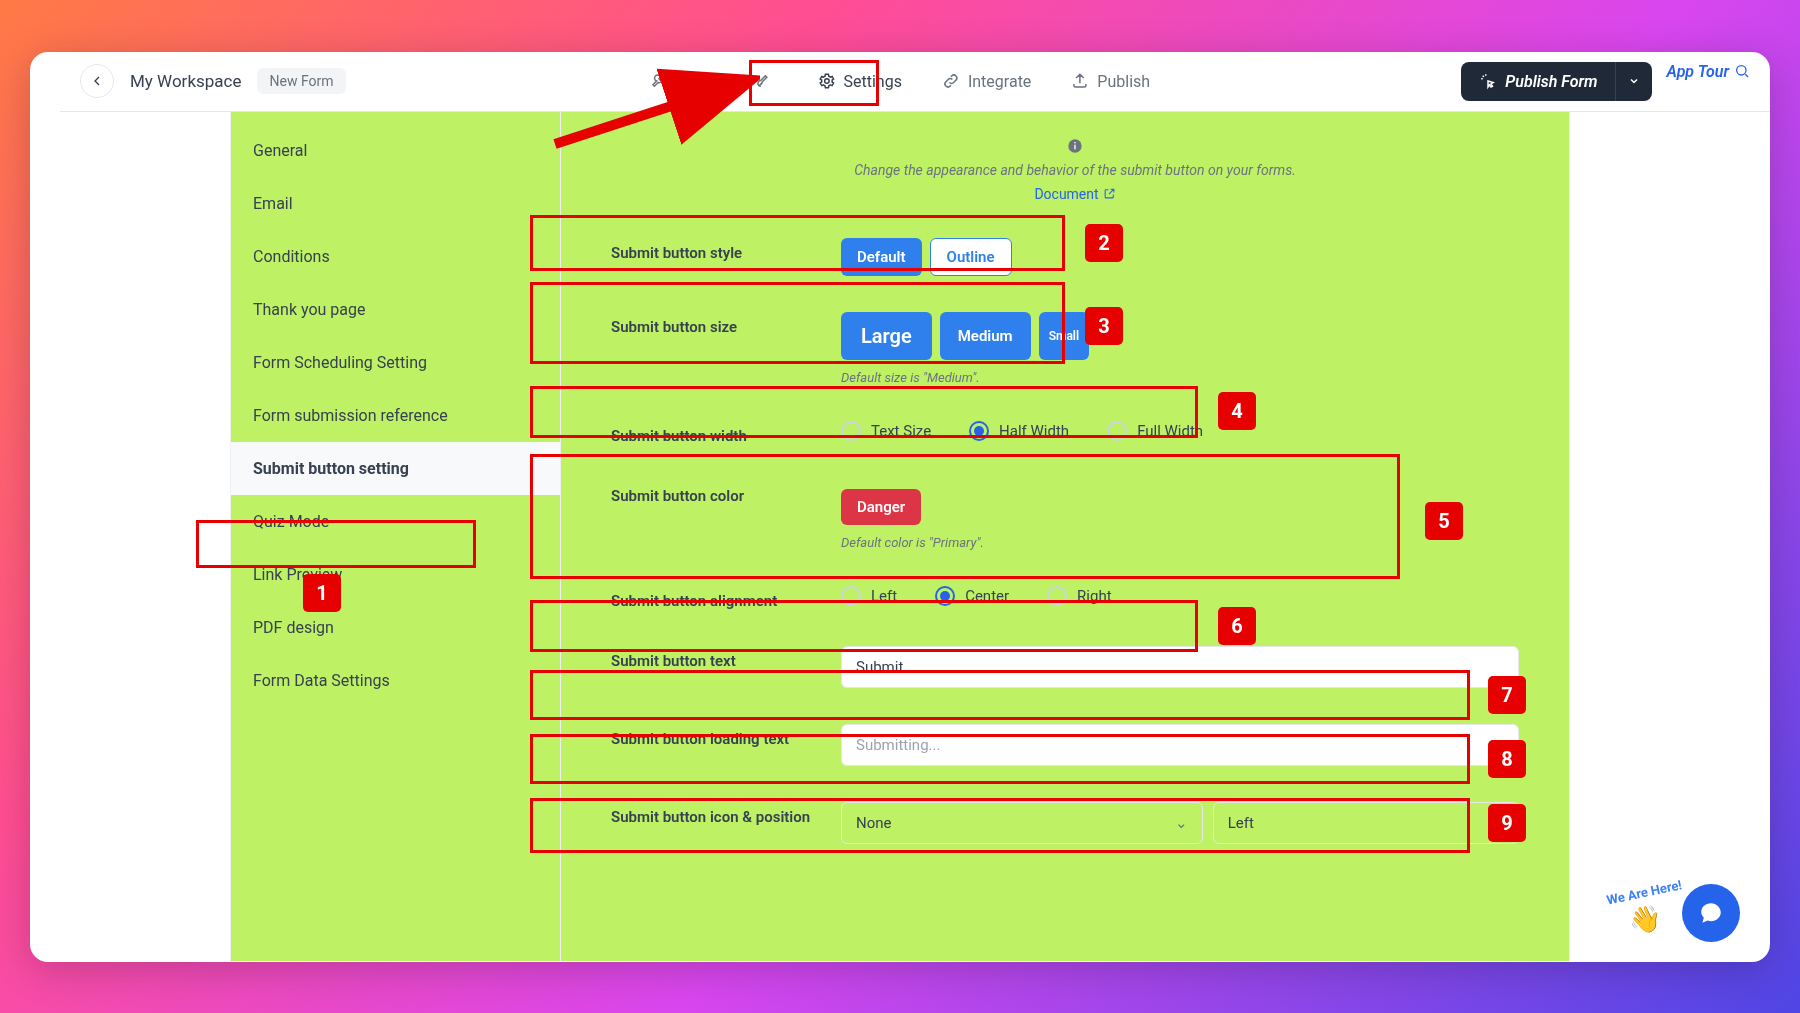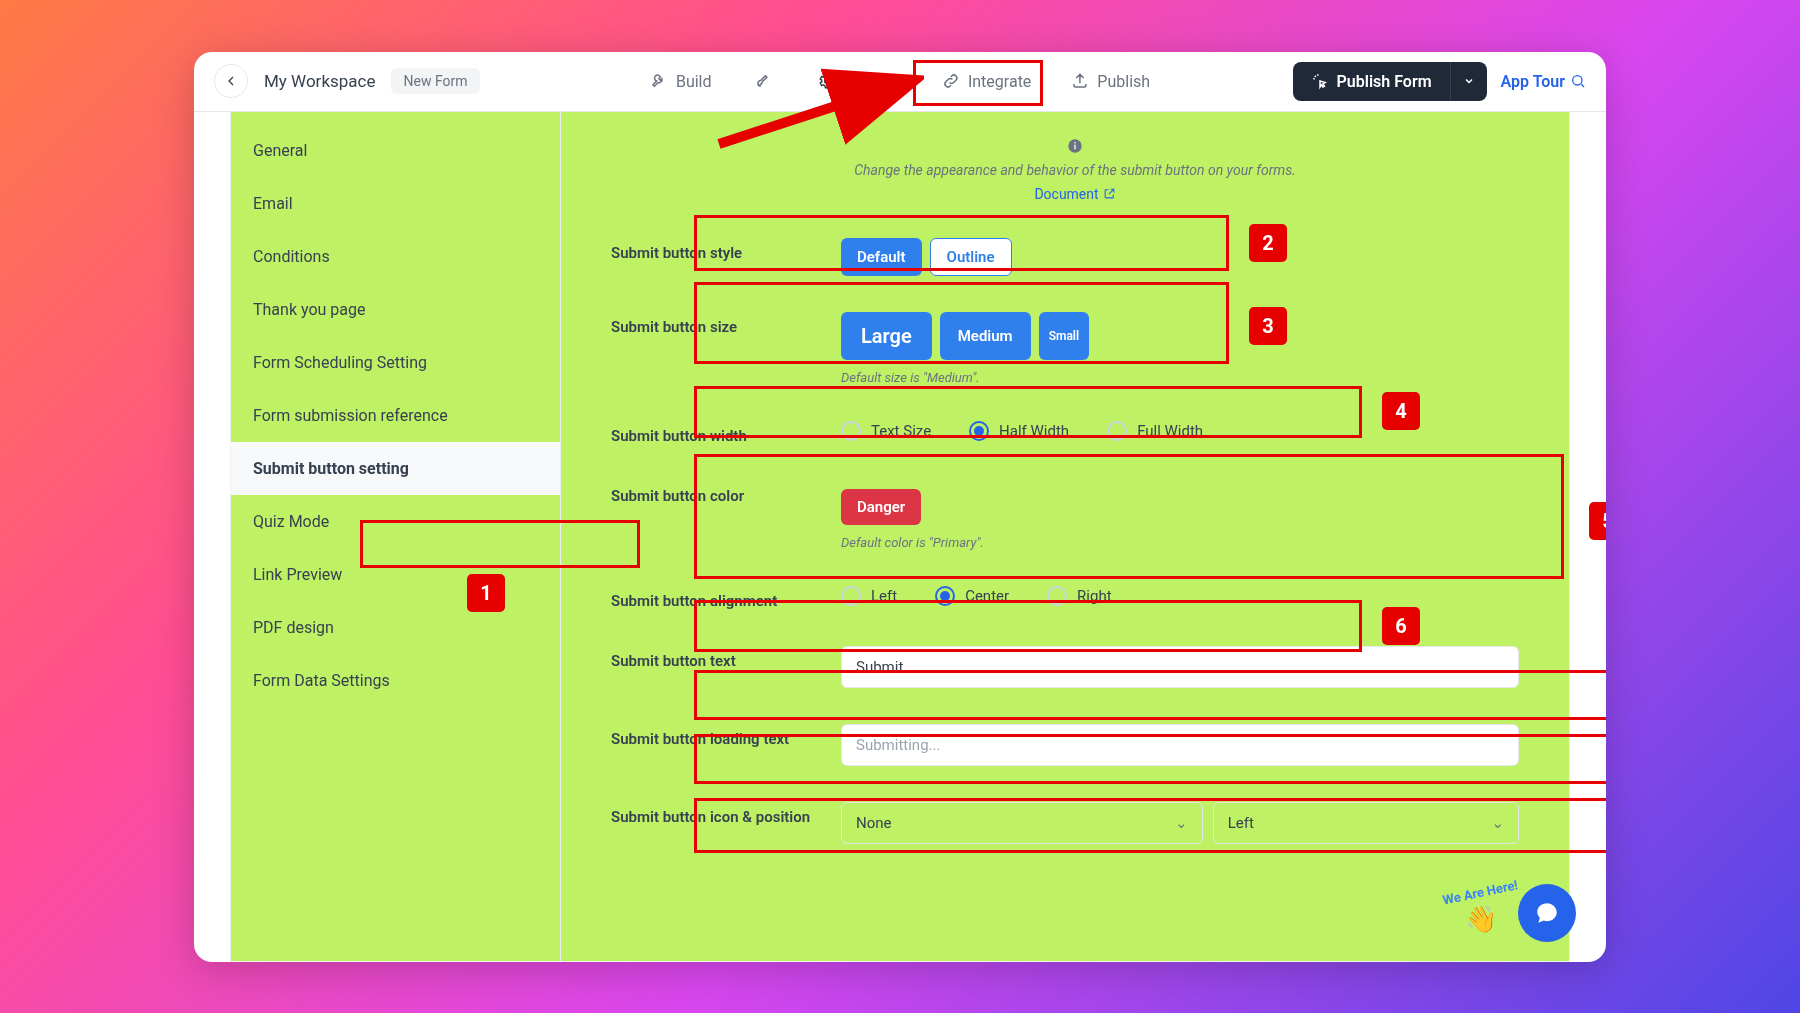--- a/index.html
+++ b/index.html
@@ -1,27 +1,27 @@
 <!DOCTYPE html>
 <html><head>
 <meta charset="utf-8">
 <style>
   * { box-sizing: border-box; margin: 0; padding: 0; font-family: -apple-system, BlinkMacSystemFont, "Segoe UI", Roboto, Helvetica, Arial, sans-serif; }
   body { width: 1800px; height: 1013px; background: linear-gradient(135deg, #ff7a45 0%, #ff4d94 30%, #d946ef 60%, #4f46e5 100%); display:flex; align-items:center; justify-content:center; }
-  .app-window { width: 1412px; height: 910px; background: #fff; border-radius: 18px; position: relative; overflow: hidden; box-shadow: 0 8px 40px rgba(0,0,0,.2); }
+  .app-window { width: 1740px; height: 910px; background: #fff; border-radius: 18px; position: relative; overflow: hidden; box-shadow: 0 8px 40px rgba(0,0,0,.2); padding-left: 30px; }
   
   .topbar { height: 60px; border-bottom: 1px solid #e5e7eb; display:flex; align-items:center; padding: 0 20px; gap: 16px; }
   .back-btn { width: 34px; height: 34px; border:1px solid #e5e7eb; border-radius:50%; display:flex; align-items:center; justify-content:center; color:#374151; background:#fff; cursor:pointer; }
   .crumb { font-size: 17px; color:#374151; }
   .new-form-pill { background:#f3f4f6; color:#6b7280; font-size:14px; padding:5px 12px; border-radius:6px; }
   .topnav { position:absolute; left:50%; transform:translateX(-50%); display:flex; gap:8px; }
   .topnav-item { display:flex; align-items:center; gap:8px; padding:8px 16px; color:#6b7280; font-size:16px; cursor:pointer; border-radius:6px; }
   .topnav-item.active { color:#374151; }
   .topnav-item svg { width:18px; height:18px; }
-  .right-actions { margin-left:auto; display:flex; align-items:center; gap:14px; }
+  .right-actions { margin-left:auto; display:flex; align-items:flex-start; gap:14px;font-style:italic; }
   .publish-btn { background:#1f2937; color:#fff; display:flex; align-items:center; padding:0; border-radius:8px; overflow:hidden; cursor:pointer; }
   .publish-main { display:flex; align-items:center; gap:8px; padding:10px 18px; font-weight:600; }
   .publish-drop { padding:10px 12px; border-left:1px solid #374151; }
   .app-tour { color:#2563eb; font-weight:600; display:flex; align-items:center; gap:5px; cursor:pointer; }
   
   .body { position:absolute; top:60px; bottom:0; left:0; right:0; display:flex; justify-content:center; }
   .panel { width: 1340px; background:#bef264; display:flex; border:1px solid #f1f1f1; border-top:none; }
   .sidebar { width: 330px; border-right:1px solid #eceef1; padding-top:12px; }
   .side-item { padding:17px 22px; font-size:16px; color:#374151; cursor:pointer; }
   .side-item.active { font-weight:700; background:#f8f9fb; }

